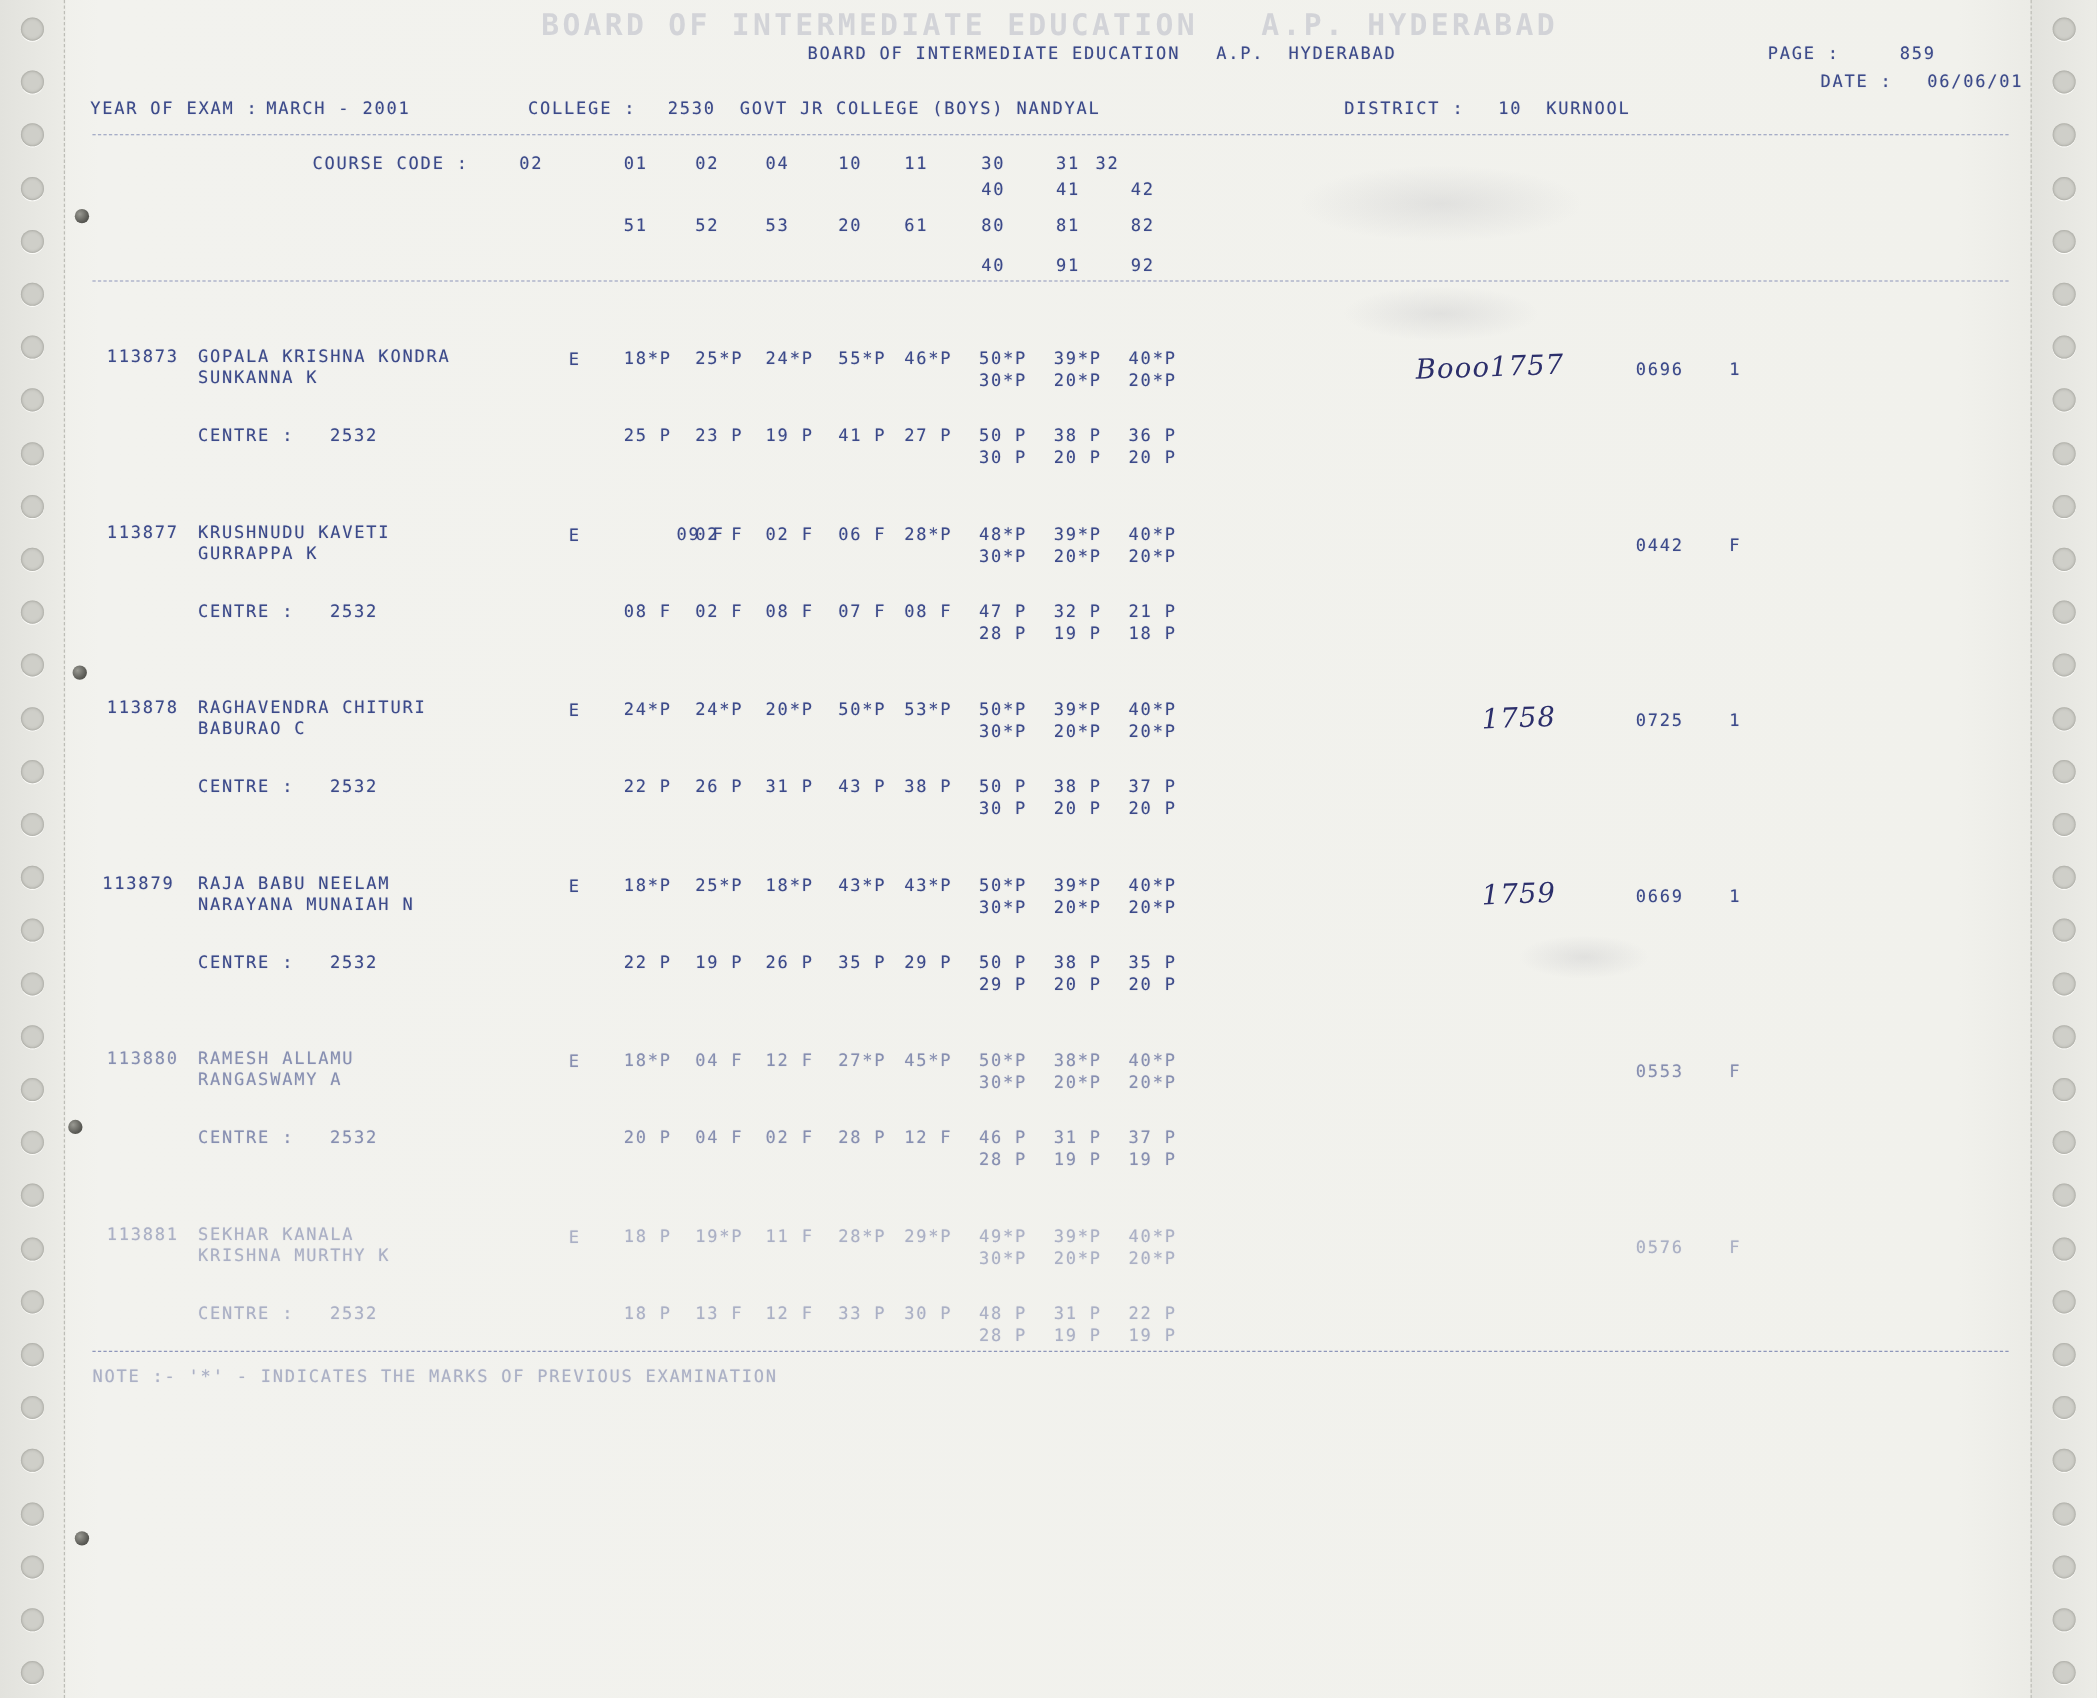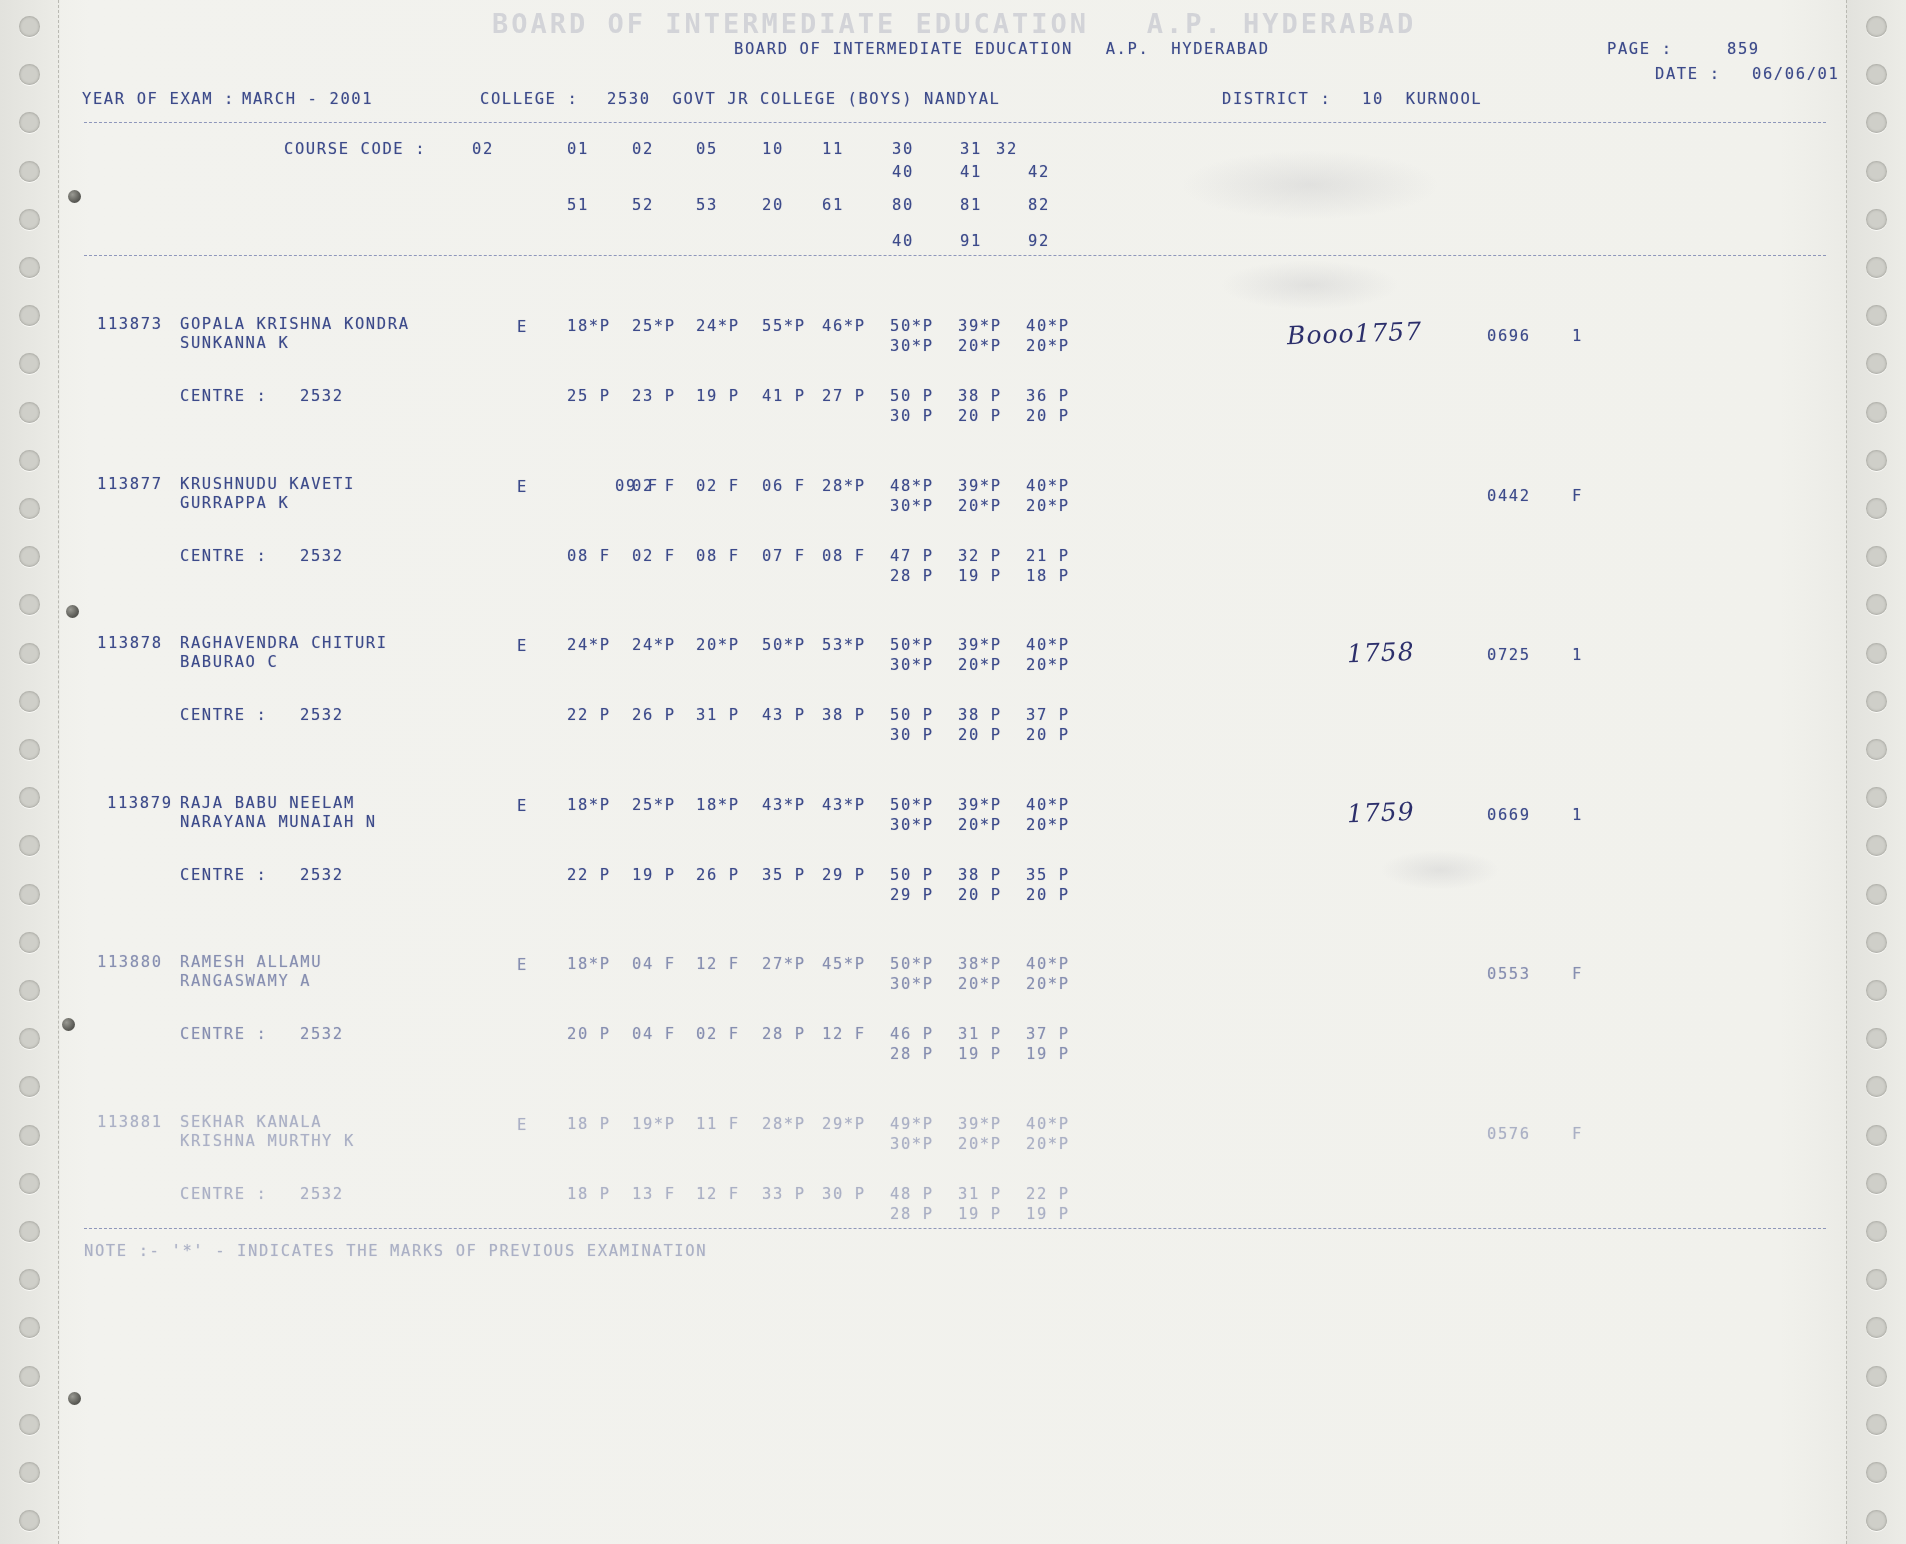--- a/index.html
+++ b/index.html
@@ -183,21 +183,21 @@
     <div class="t" style="left:1160px;top:90px;">DISTRICT :</div>
     <div class="t" style="left:1300px;top:90px;">10  KURNOOL</div>
 
     <div class="sep" style="left:22px;top:122px;width:1742px;"></div>
 
     <div class="t" style="left:222px;top:140px;">COURSE CODE :</div>
     <div class="t" style="left:410px;top:140px;">02</div>
     <div id="subject-grid">
         <div class="t" style="left: 505px; top: 140px;">01</div>
         <div class="t" style="left: 570px; top: 140px;">02</div>
-        <div class="t" style="left: 634px; top: 140px;">05</div>
+        <div class="t" style="left: 634px; top: 140px;">04</div>
         <div class="t" style="left: 700px; top: 140px;">10</div>
         <div class="t" style="left: 760px; top: 140px;">11</div>
         <div class="t" style="left: 830px; top: 140px;">30</div>
         <div class="t" style="left: 898px; top: 140px;">31</div>
         <div class="t" style="left: 934px; top: 140px;">32</div>
         <div class="t" style="left: 830px; top: 163px;">40</div>
         <div class="t" style="left: 898px; top: 163px;">41</div>
         <div class="t" style="left: 966px; top: 163px;">42</div>
         <div class="t" style="left: 505px; top: 196px;">51</div>
         <div class="t" style="left: 570px; top: 196px;">52</div>
@@ -300,21 +300,21 @@
         <div class="t" style="left: 760px; top: 706px;">38 P</div>
         <div class="t" style="left: 828px; top: 706px;">50 P</div>
         <div class="t" style="left: 896px; top: 706px;">38 P</div>
         <div class="t" style="left: 964px; top: 706px;">37 P</div>
         <div class="t" style="left: 828px; top: 726px;">30 P</div>
         <div class="t" style="left: 896px; top: 726px;">20 P</div>
         <div class="t" style="left: 964px; top: 726px;">20 P</div>
         <div class="hand" style="left: 1285px; top: 638px;">1758</div>
         <div class="t" style="left: 1425px; top: 646px;">0725</div>
         <div class="t" style="left: 1510px; top: 646px;">1</div>
-        <div class="t" style="left: 45px; top: 793.5px;">113879</div>
+        <div class="t" style="left: 31px; top: 793.5px;">113879</div>
         <div class="t" style="left: 118px; top: 793.5px;">RAJA BABU NEELAM</div>
         <div class="t" style="left: 118px; top: 812.5px;">NARAYANA MUNAIAH N</div>
         <div class="t" style="left: 455px; top: 796.5px;">E</div>
         <div class="t" style="left: 505px; top: 795.5px;">18*P</div>
         <div class="t" style="left: 570px; top: 795.5px;">25*P</div>
         <div class="t" style="left: 634px; top: 795.5px;">18*P</div>
         <div class="t" style="left: 700px; top: 795.5px;">43*P</div>
         <div class="t" style="left: 760px; top: 795.5px;">43*P</div>
         <div class="t" style="left: 828px; top: 795.5px;">50*P</div>
         <div class="t" style="left: 896px; top: 795.5px;">39*P</div>

